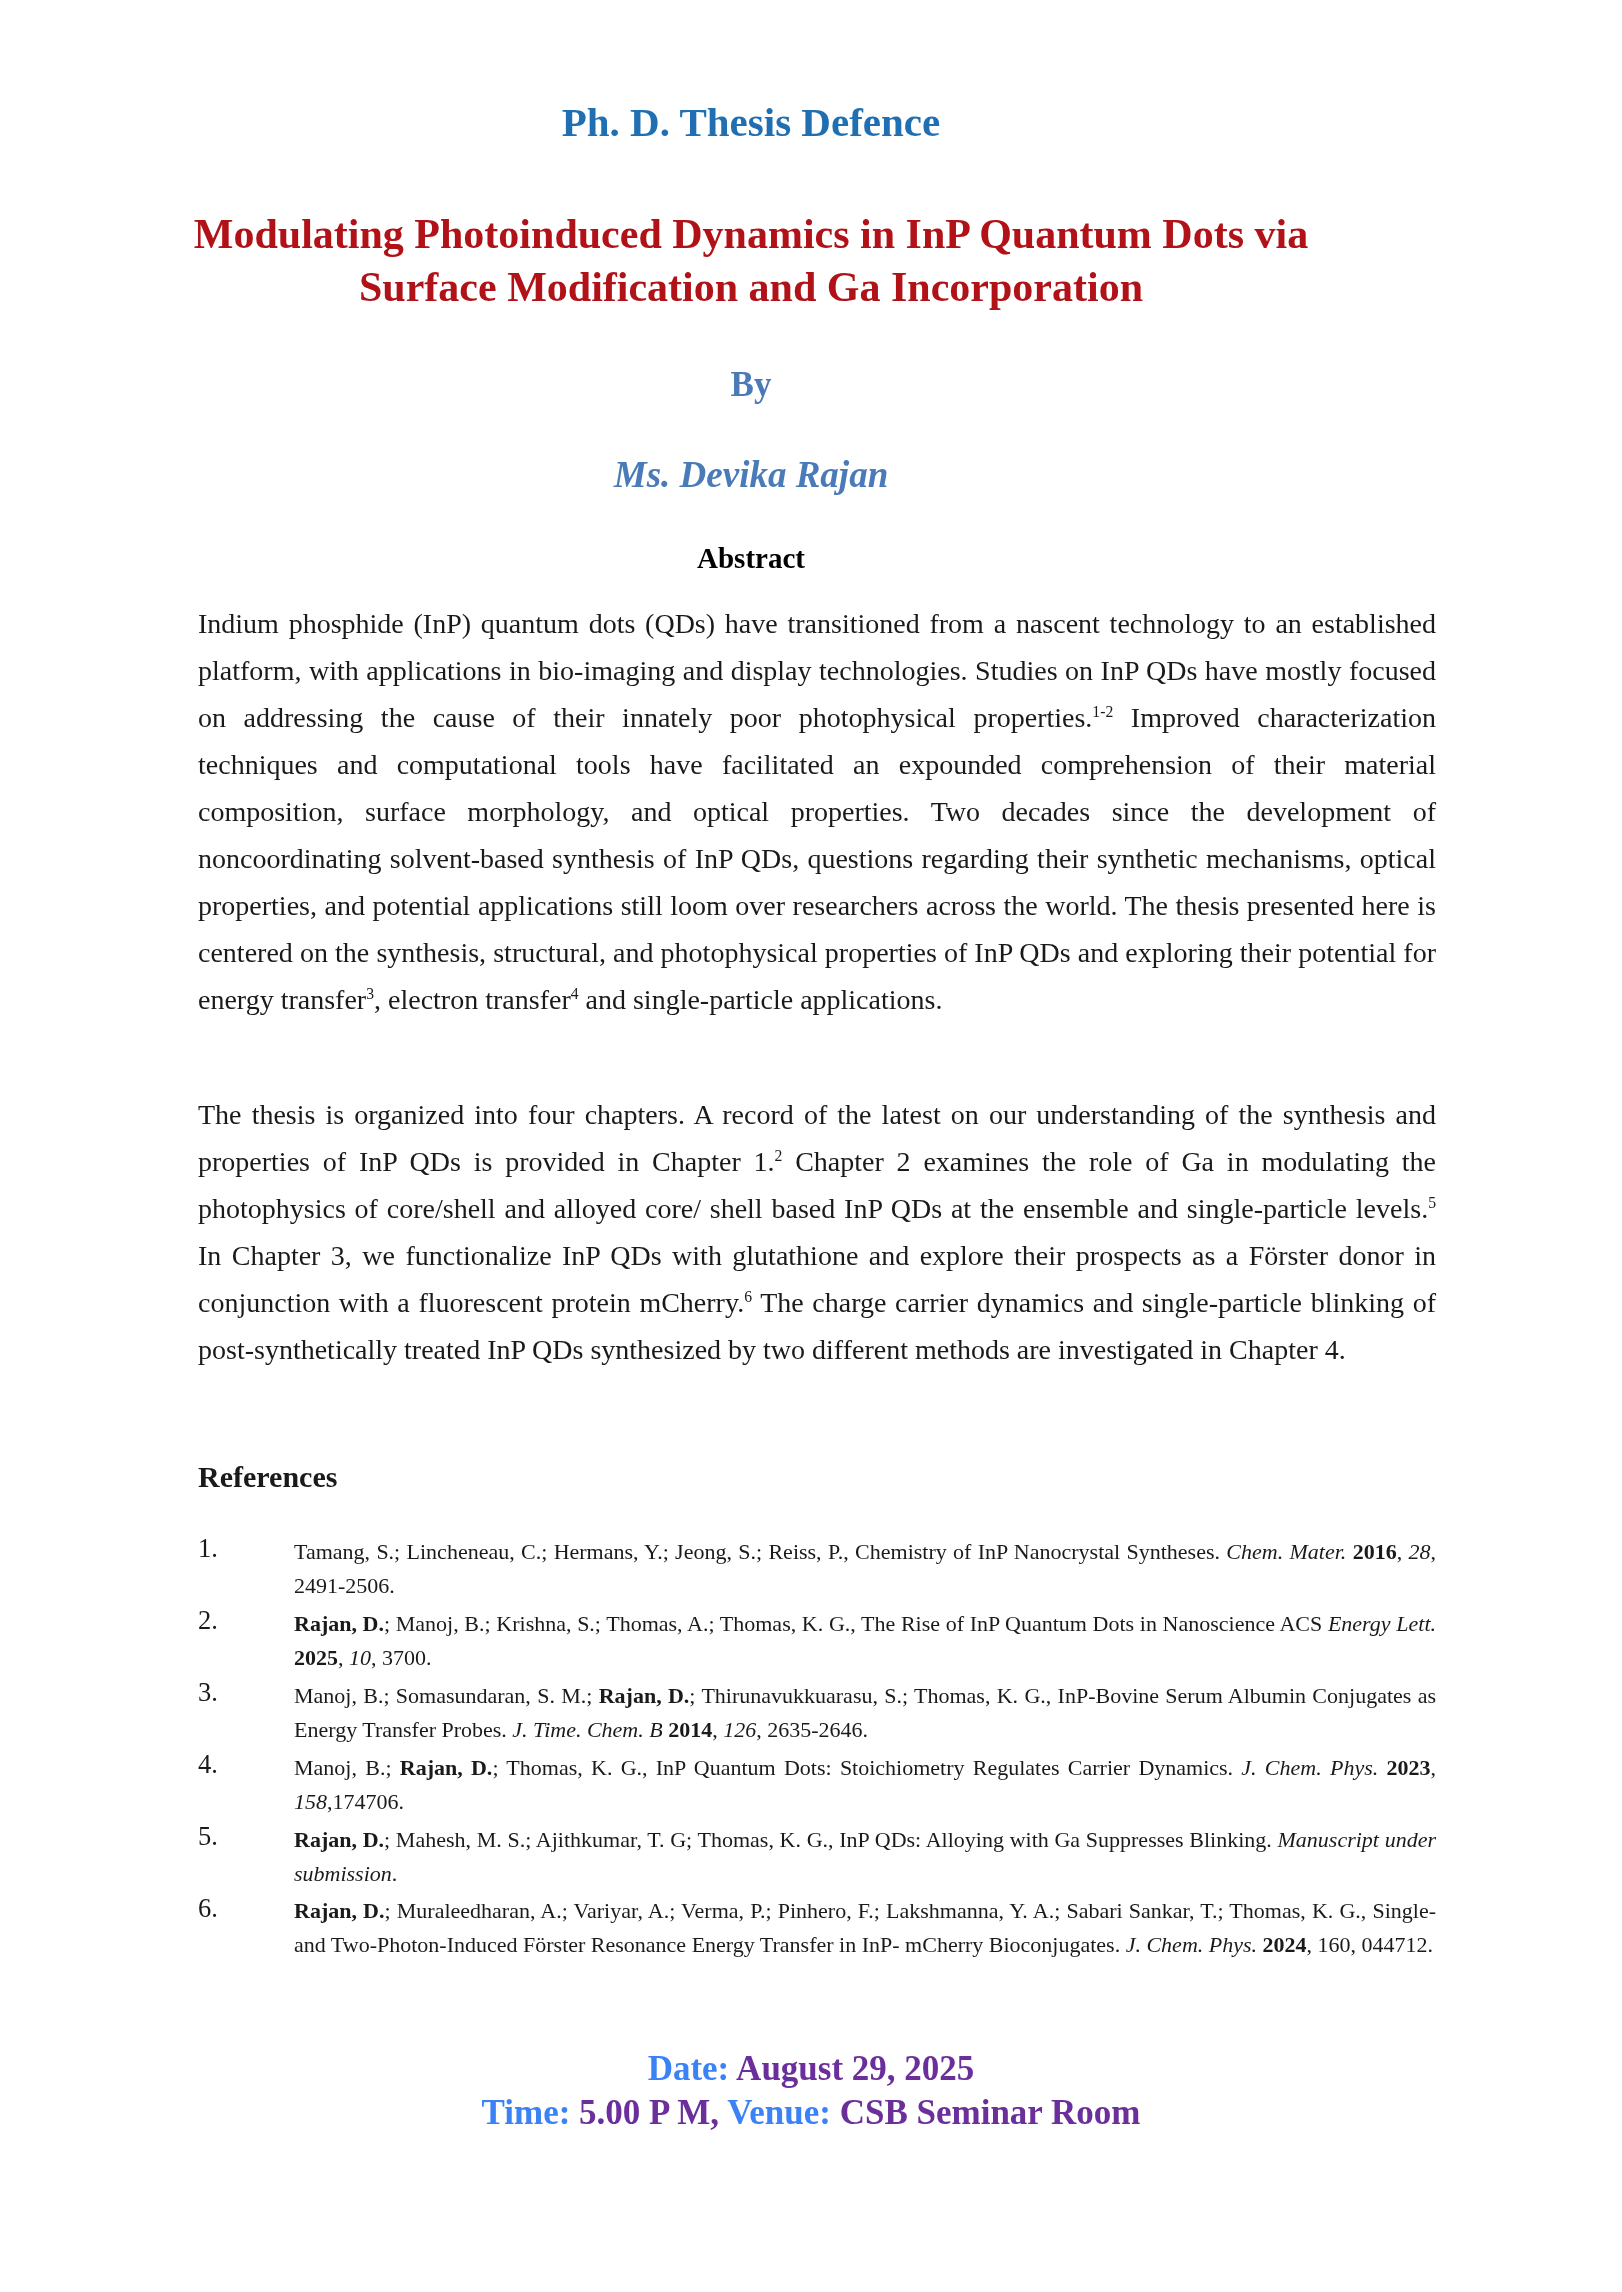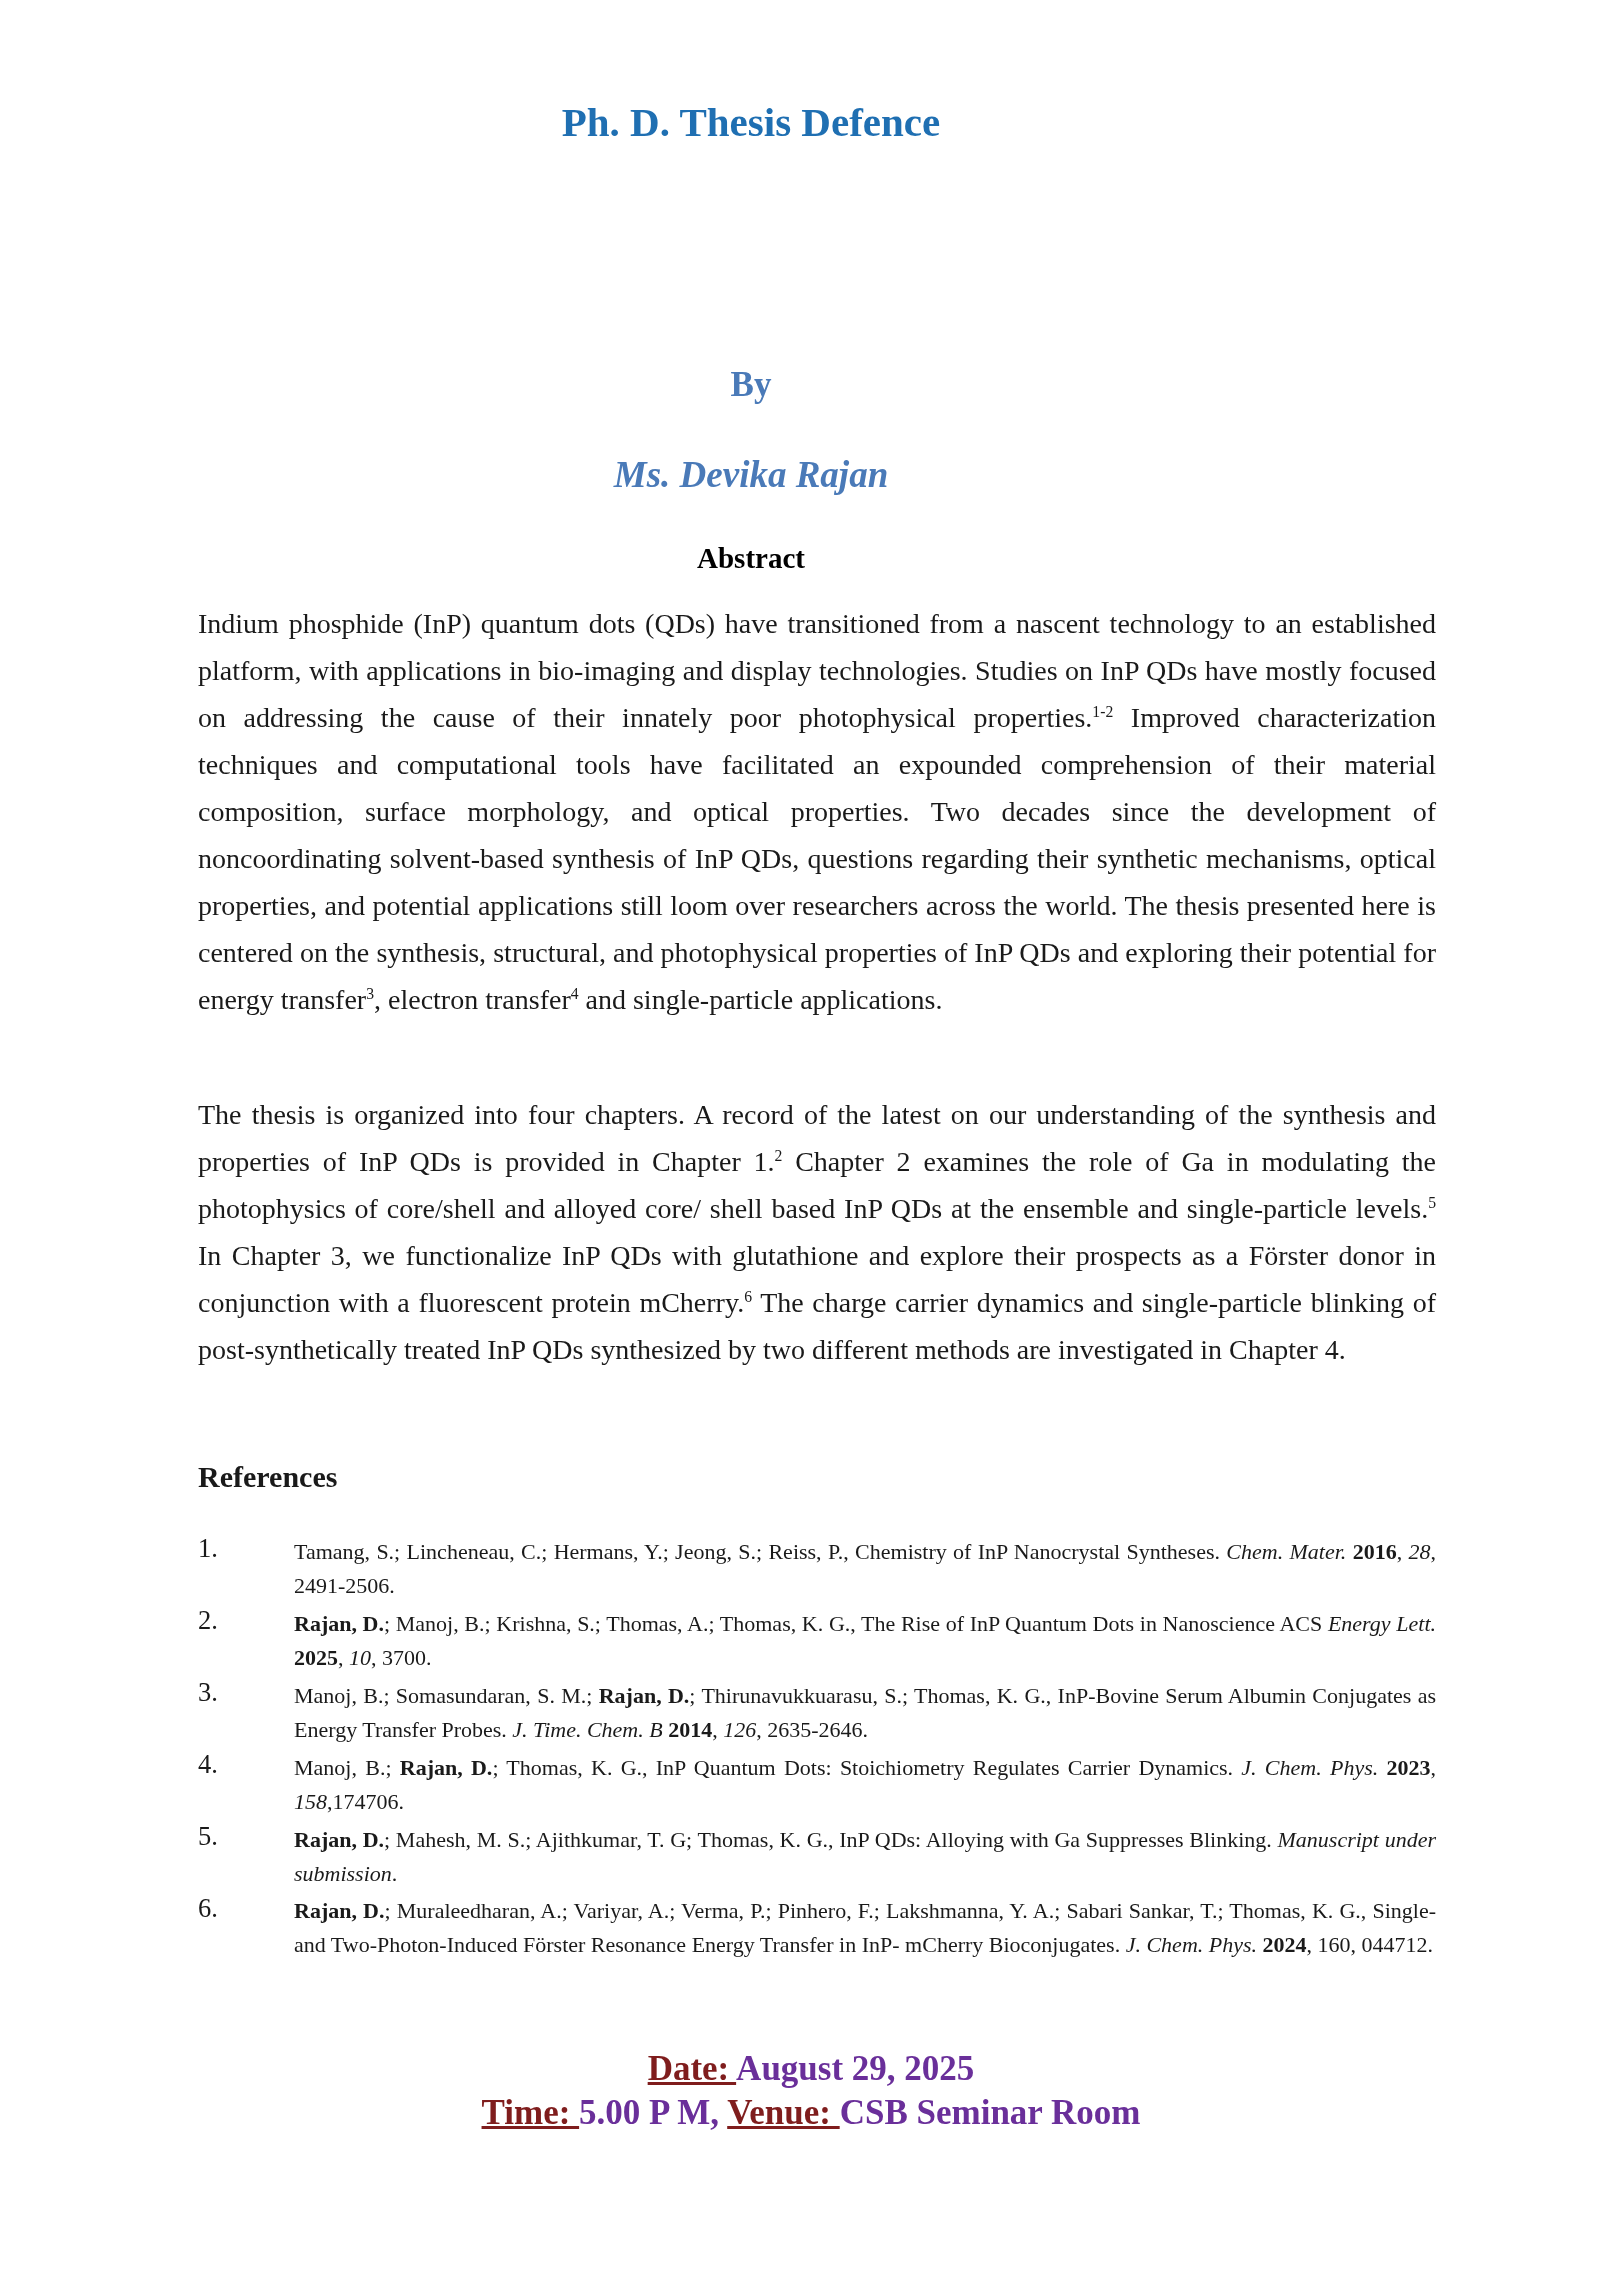--- a/index.html
+++ b/index.html
@@ -22,30 +22,34 @@
   .refs { position: absolute; left: 198px; top: 1535px; width: 1238px; margin: 0; padding: 0; list-style: none; }
   .ref { position: relative; padding-left: 96px; font-family: "Liberation Serif", serif; font-size: 22px;
          line-height: 34px; color: #1a1a1a; margin-bottom: 3.9px; text-align: justify; }
   .ref-num { position: absolute; left: 0; top: -3.9px; font-size: 26.5px; }
   .ref b { font-weight: bold; }
   .ref i { font-style: italic; }
   .footer { position: absolute; left: 0; width: 1622px; text-align: center; font-family: "Liberation Serif", serif;
             font-size: 35px; font-weight: bold; line-height: 44px; }
   .f-date { top: 2047px; }
   .f-time { top: 2091px; }
-  .lbl { color: #7f1d1d; text-decoration: underline; }
+  .lbl { color: #3b82f6; }
   .val { color: #6a2f9a; }
 </style>
 </head>
 <body>
 
 <div class="page">
 
   <div class="center serif h-defence">Ph. D. Thesis Defence</div>
 
+  <div class="center serif h-title">
+    <div>Modulating Photoinduced Dynamics in InP Quantum Dots via</div>
+    <div>Surface Modification and Ga Incorporation</div>
+  </div>
 
   <div class="center serif h-by">By</div>
   <div class="center serif h-abstract">Abstract</div>
   <div class="center serif h-name">Ms. Devika Rajan</div>
 
   <p class="para p1">Indium phosphide (InP) quantum dots (QDs) have transitioned from a nascent technology to an established platform, with applications in bio-imaging and display technologies. Studies on InP QDs have mostly focused on addressing the cause of their innately poor photophysical properties.<sup>1-2</sup> Improved characterization techniques and computational tools have facilitated an expounded comprehension of their material composition, surface morphology, and optical properties. Two decades since the development of noncoordinating solvent-based synthesis of InP QDs, questions regarding their synthetic mechanisms, optical properties, and potential applications still loom over researchers across the world. The thesis presented here is centered on the synthesis, structural, and photophysical properties of InP QDs and exploring their potential for energy transfer<sup>3</sup>, electron transfer<sup>4</sup> and single-particle applications.</p>
   <p class="para p2">The thesis is organized into four chapters. A record of the latest on our understanding of the synthesis and properties of InP QDs is provided in Chapter 1.<sup>2</sup>  Chapter 2 examines the role of Ga in modulating the photophysics of core/shell and alloyed core/ shell based InP QDs at the ensemble and single-particle levels.<sup>5</sup> In Chapter 3, we functionalize InP QDs with glutathione and explore their prospects as a Förster donor in conjunction with a fluorescent protein mCherry.<sup>6</sup> The charge carrier dynamics and single-particle blinking of post-synthetically treated InP QDs synthesized by two different methods are investigated in Chapter 4.</p>
 
   <h2 class="refs-title">References</h2>
 

